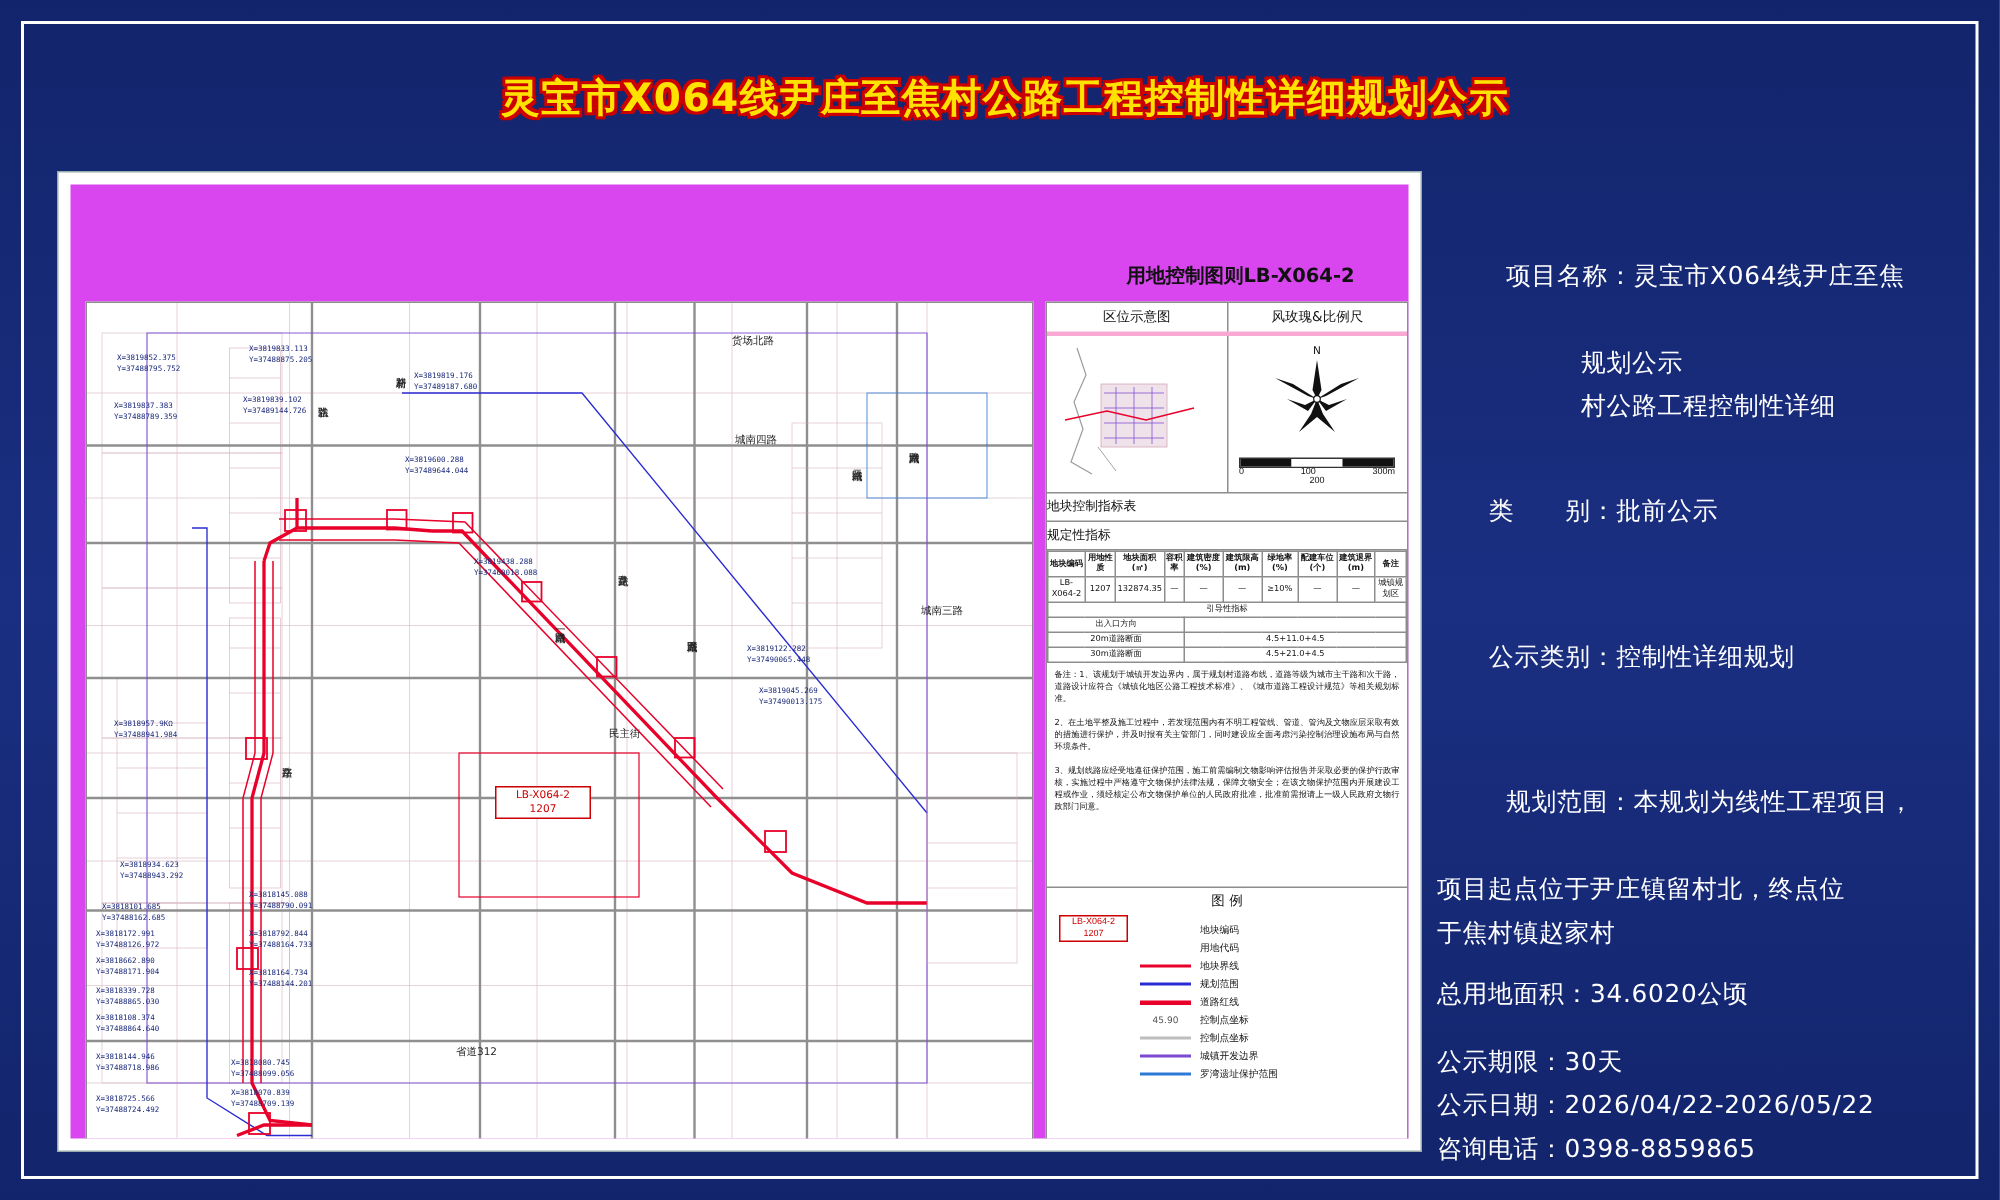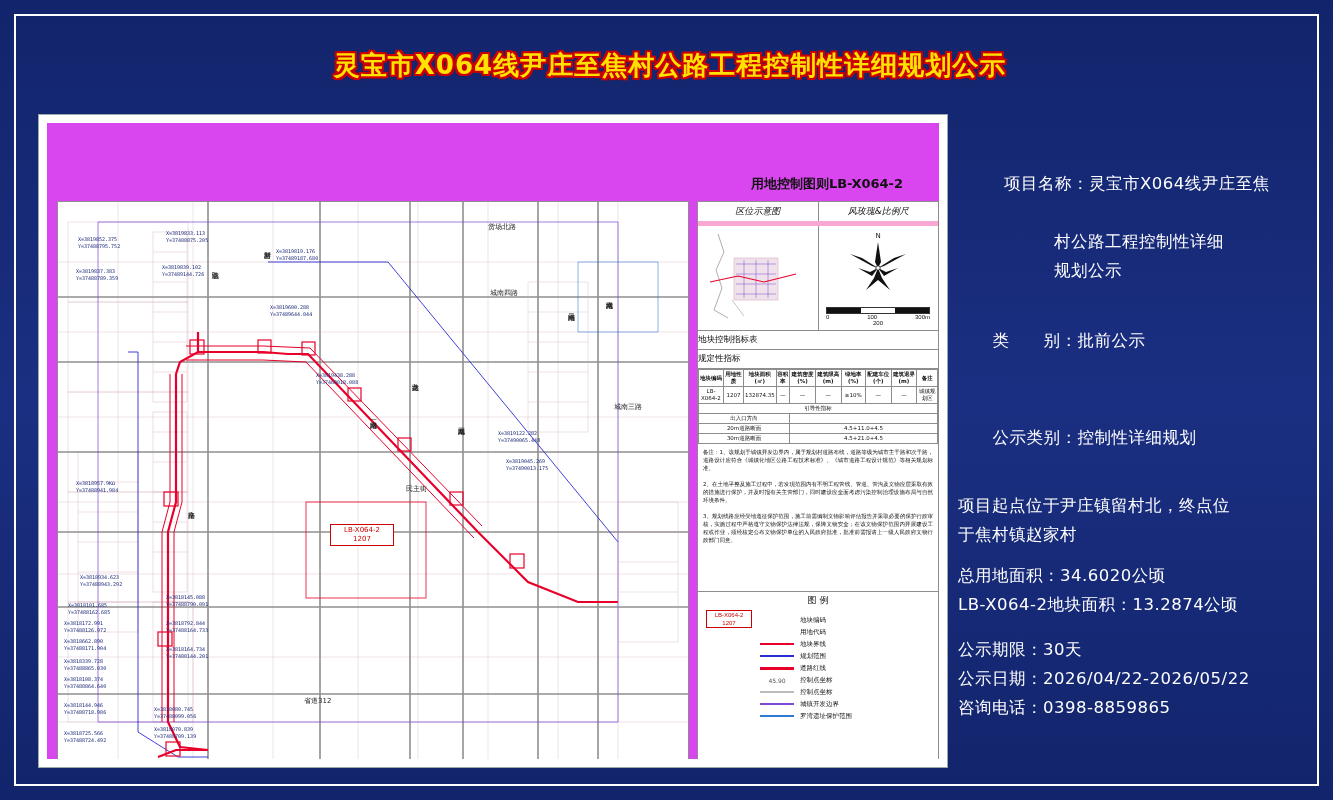--- a/index.html
+++ b/index.html
@@ -74,21 +74,21 @@
   .plot-tag{
     position:absolute;border:1px solid #c00;background:#fff;
     font-size:7px;color:#c00;text-align:center;line-height:9px;
     font-family:"DejaVu Sans", sans-serif;padding:1px 2px;
   }
   
   .sheet-right{
     position:absolute;left:650px;top:78px;width:240px;height:560px;
     border:1px solid #8d8d8d;background:#fff;
   }
-  .sr-row{display:flex;border-bottom:5px solid #f9a8d4;font-style:italic;}
+  .sr-row{display:flex;border-bottom:3px solid #f9a8d4;}
   .sr-cell{flex:1;text-align:center;font-size:9px;padding:3px 0;color:#111;font-family:"DejaVu Sans",sans-serif;}
   .sr-cell + .sr-cell{border-left:1px solid #8d8d8d;}
   .loc-box{height:104px;position:relative;border-bottom:1px solid #8d8d8d;}
   .loc-half{position:absolute;top:0;bottom:0;}
   .loc-left{left:0;width:50%;border-right:1px solid #8d8d8d;}
   .loc-right{right:0;width:50%;}
   .mini-map{position:absolute;left:6px;top:4px;width:100px;height:92px;}
   .compass{position:absolute;left:8px;top:2px;width:104px;height:72px;}
   .scale-wrap{position:absolute;left:8px;bottom:4px;width:104px;}
   .scale-bar{display:flex;height:5px;border:1px solid #333;}
@@ -433,39 +433,41 @@
 
       </div>
     </div>
   </div>
 
   <div class="info">
     <div class="info-block">
       <div class="info-line">
         <span>项目名称：</span><span>灵宝市X064线尹庄至焦</span>
       </div>
+      <div class="info-line" style="padding-left:96px;">规划公示</div>
       <div class="info-line" style="padding-left:96px;">村公路工程控制性详细</div>
-      <div class="info-line" style="padding-left:96px;">规划公示</div>
     </div>
 
     <div class="info-line">
       <span>类　　别：</span><span>批前公示</span>
     </div>
 
     <div class="info-line" style="margin-top:10px;">
       <span>公示类别：</span><span>控制性详细规划</span>
     </div>
 
     <div class="info-block" style="margin-top:10px;">
+      <div class="info-line">
+        <span>规划范围：</span><span>本规划为线性工程项目，</span>
+      </div>
       <div class="info-line">项目起点位于尹庄镇留村北，终点位</div>
       <div class="info-line">于焦村镇赵家村</div>
     </div>
 
     <div class="info-line" style="margin-top:6px;">总用地面积：34.6020公顷</div>
-    <div class="info-line">LB-X064-2地块面积：13.2874公顷</div>
 
     <div class="info-gap"></div>
 
     <div class="info-line">公示期限：30天</div>
     <div class="info-line">公示日期：2026/04/22-2026/05/22</div>
     <div class="info-line">咨询电话：0398-8859865</div>
   </div>
 </div>
 
 </body></html>

